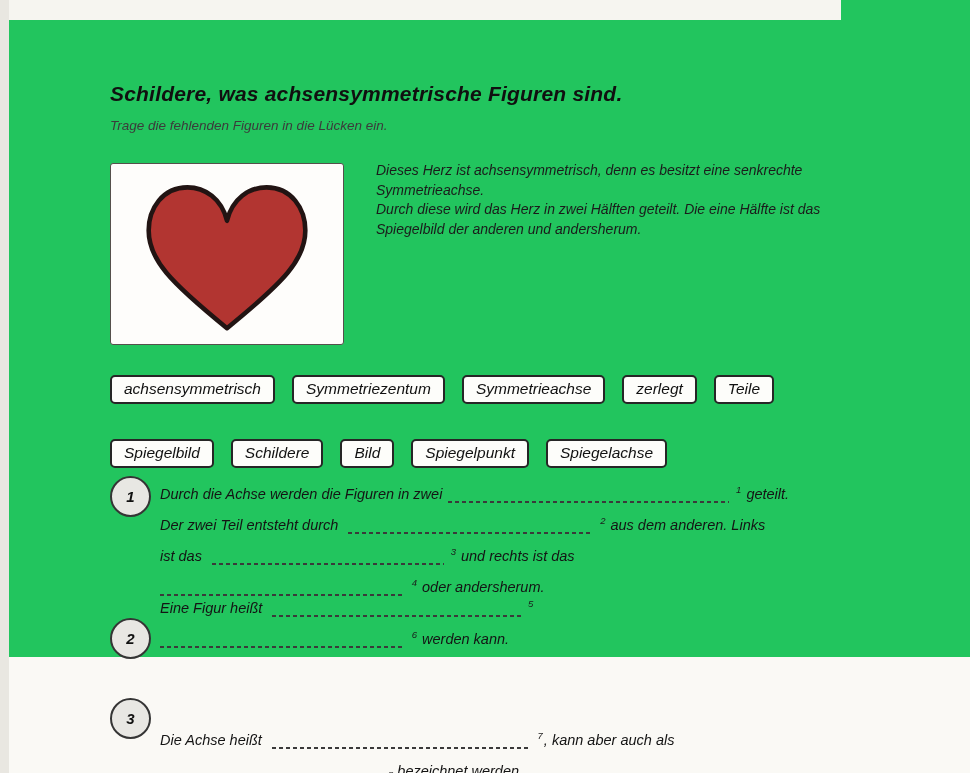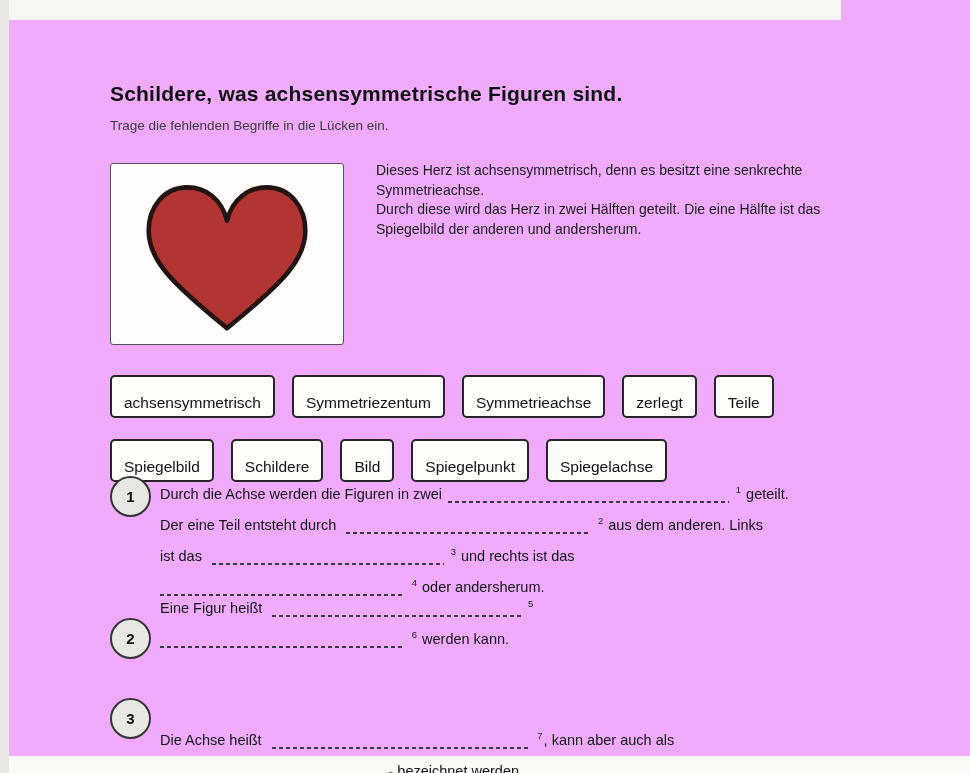--- a/index.html
+++ b/index.html
@@ -1,33 +1,33 @@
 <!DOCTYPE html>
 <html><head>
 <meta charset="utf-8">
 <style>
   * { margin:0; padding:0; box-sizing:border-box; }
   html,body { width:970px; height:773px; }
   body { font-family:"Liberation Sans", sans-serif; background:#faf9f5; color:#161616; overflow:hidden; }
-  .stage { position:relative; width:970px; height:756px; background:#f0abfc; }
+  .stage { position:relative; width:970px; height:657px; background:#22c55e;font-style:italic; }
   .left-strip { position:absolute; left:0; top:0; width:9px; height:773px; background:#e9e7e1; }
   .top-band { position:absolute; left:9px; top:0; width:832px; height:20px; background:#f6f5f0; }
 
   .title { position:absolute; left:110px; top:82px; font-size:21px; font-weight:bold; letter-spacing:0.2px; color:#101010; }
   .subtitle { position:absolute; left:110px; top:118px; font-size:13.5px; color:#3b3b3b; }
 
   .heart-box { position:absolute; left:110px; top:163px; width:234px; height:182px; background:#fefdfb; border:1.5px solid #55504b; border-radius:3px; display:flex; align-items:center; justify-content:center; }
   .heart-box svg { width:176px; height:166px; margin-top:4px; }
 
   .caption { position:absolute; left:376px; top:161px; width:530px; font-size:14px; line-height:19.5px; color:#1b1b1b; }
 
   .chip-row { position:absolute; left:110px; display:flex; gap:17px; }
   .chip-row.r1 { top:375px; }
   .chip-row.r2 { top:439px; }
-  .chip { display:inline-block; background:#fdfdfa; border:2px solid #262626; border-radius:5px; padding:17px 12px 4px; font-size:15.5px; color:#111; white-space:nowrap; cursor:pointer; }
+  .chip { display:inline-block; background:#fdfdfa; border:2px solid #262626; border-radius:5px; padding:3px 12px 4px; font-size:15.5px; color:#111; white-space:nowrap; cursor:pointer; }
 
   .ex-circle { position:absolute; left:110px; width:41px; height:41px; border-radius:50%; background:#e8e7e3; border:2px solid #353535; display:flex; align-items:center; justify-content:center; font-size:15px; font-weight:bold; color:#111; }
   .c1 { top:476px; } .c2 { top:618px; } .c3 { top:698px; }
 
   .ex-text { position:absolute; left:160px; font-size:14.5px; line-height:31px; color:#141414; }
   .x1 { top:479px; width:720px; } .x2 { top:593px; width:720px; } .x3 { top:701px; width:720px;margin-top:24px; }
   .t { white-space:pre-wrap; }
 
   .blank { display:inline-block; position:relative; height:13px; vertical-align:baseline; margin-left:6px; }
   .ex-line > .blank.nolm { margin-left:0; }
@@ -40,21 +40,21 @@
   .indent8 { padding-left:228px; }
 </style>
 </head>
 <body>
 
 <div class="stage">
   <div class="left-strip"></div>
   <div class="top-band"></div>
 
   <h1 class="title">Schildere, was achsensymmetrische Figuren sind.</h1>
-  <div class="subtitle">Trage die fehlenden Begriffe in die Lücken ein.</div>
+  <div class="subtitle">Trage die fehlenden Figuren in die Lücken ein.</div>
 
   <div class="heart-box">
     <svg viewBox="0 0 100 92" aria-hidden="true">
       <path d="M50 26 C47 13.5 37.5 7 27.5 7 C13.5 7 5.5 19 5.5 31.5 C5.5 48 17.5 60.5 50 87 C82.5 60.5 94.5 48 94.5 31.5 C94.5 19 86.5 7 72.5 7 C62.5 7 53 13.5 50 26 Z" stroke="#221413" stroke-width="2.6" stroke-linejoin="round" fill="#b23531"></path>
     </svg>
   </div>
 
   <div class="caption">
     <div>Dieses Herz ist achsensymmetrisch, denn es besitzt eine senkrechte</div>
     <div>Symmetrieachse.</div>
@@ -76,21 +76,21 @@
     <span class="chip">Spiegelpunkt</span>
     <span class="chip">Spiegelachse</span>
   </div>
 
   <div class="ex-circle c1">1</div>
   <div class="ex-text x1">
     <div class="ex-line">
       <span class="t">Durch die Achse werden die Figuren in zwei</span><span class="blank b1"><span class="dash"></span><span class="bnum">1</span></span><span class="t"> geteilt.</span>
     </div>
     <div class="ex-line">
-      <span class="t">Der eine Teil entsteht durch </span><span class="blank b2"><span class="dash"></span><span class="bnum">2</span></span><span class="t"> aus dem anderen. Links</span>
+      <span class="t">Der zwei Teil entsteht durch </span><span class="blank b2"><span class="dash"></span><span class="bnum">2</span></span><span class="t"> aus dem anderen. Links</span>
     </div>
     <div class="ex-line">
       <span class="t">ist das </span><span class="blank b3"><span class="dash"></span><span class="bnum">3</span></span><span class="t"> und rechts ist das</span>
     </div>
     <div class="ex-line">
       <span class="blank b4 nolm"><span class="dash"></span><span class="bnum">4</span></span><span class="t"> oder andersherum.</span>
     </div>
   </div>
 
   <div class="ex-circle c2">2</div>

